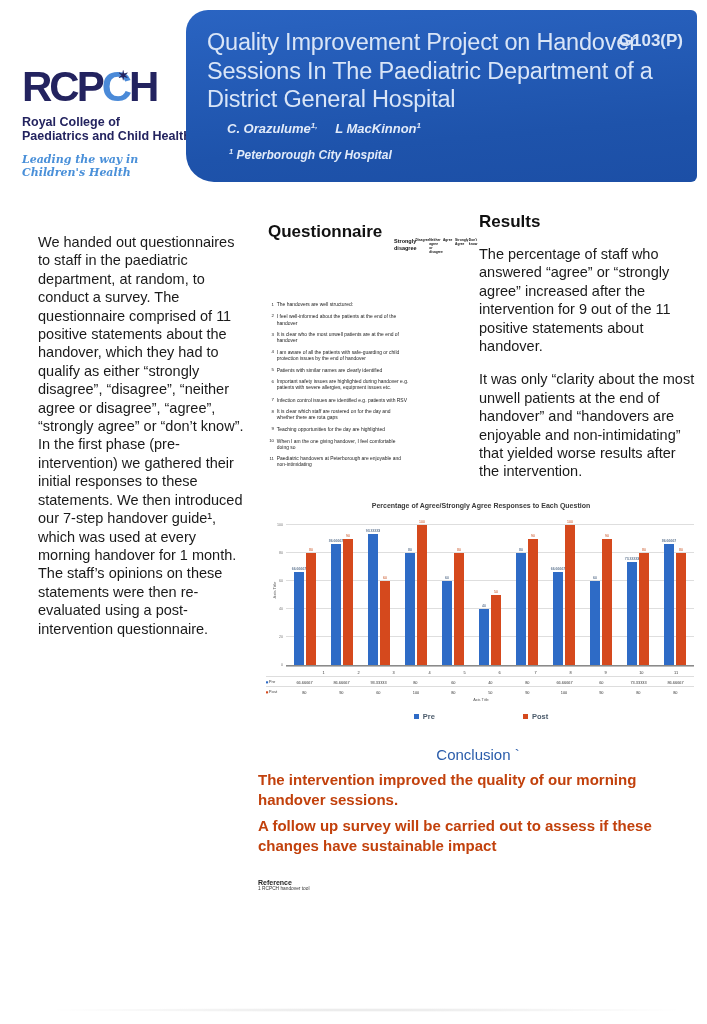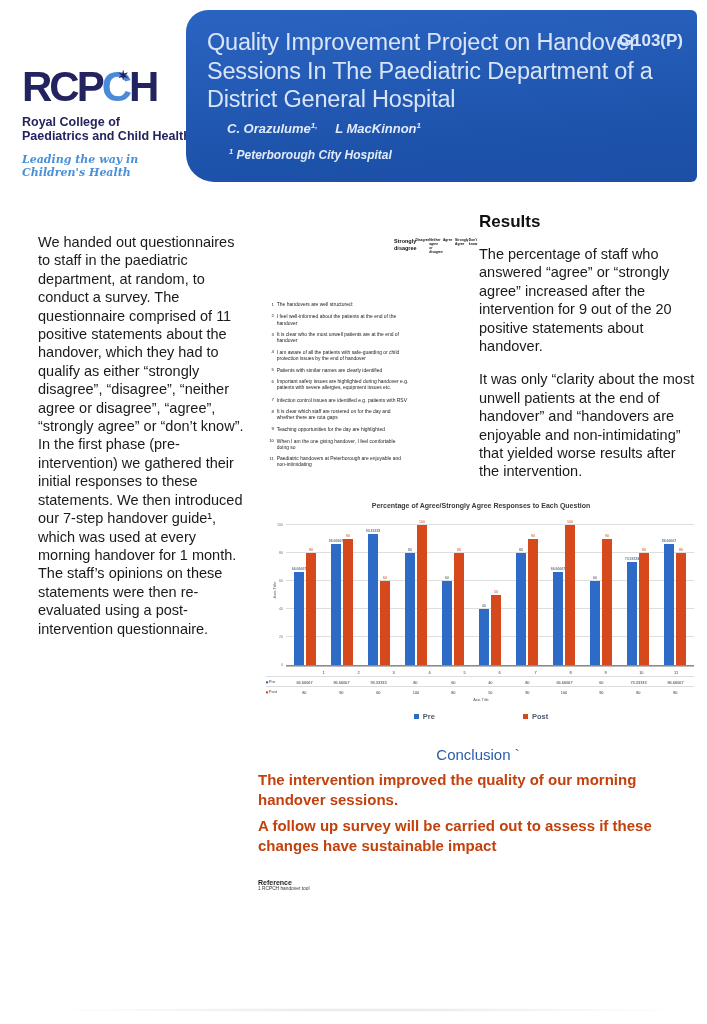--- a/index.html
+++ b/index.html
@@ -113,20 +113,21 @@
     </div>
   </div>
 
   <div class="left-col">
     <div class="method-block">
       <div class="body-text">We handed out questionnaires to staff in the paediatric department, at random, to conduct a survey. The questionnaire comprised of 11 positive statements about the handover, which they had to qualify as either “strongly disagree”, “disagree”, “neither agree or disagree”, “agree”, “strongly agree” or “don’t know”.  In the first phase (pre-intervention) we gathered their initial responses to these statements. We then introduced our 7-step handover guide¹, which was used at every morning handover for 1 month. The staff’s opinions on these statements were then re-evaluated using a post-intervention questionnaire.</div>
     </div>
   </div>
 
   <div class="quest">
+    <div class="col-heading">Questionnaire</div>
     <div class="q-options">
         <div class="q-opt q-opt-first">Strongly disagree</div>
         <div class="q-opt">Disagree</div>
         <div class="q-opt">Neither agree or disagree</div>
         <div class="q-opt">Agree</div>
         <div class="q-opt">Strongly Agree</div>
         <div class="q-opt">Don't know</div>
       </div>
     <div class="q-items">
         <div class="q-item">
@@ -171,21 +172,21 @@
         </div>
         <div class="q-item">
           <span class="q-num">11</span>
           <span class="q-text">Paediatric handovers at Peterborough are enjoyable and non-intimidating</span>
         </div>
       </div>
   </div>
 
   <div class="right-col">
     <div class="col-heading">Results</div>
-    <div class="body-text">The percentage of staff who answered “agree” or “strongly agree” increased after the intervention for 9 out of the 20 positive statements about handover.</div>
+    <div class="body-text">The percentage of staff who answered “agree” or “strongly agree” increased after the intervention for 9 out of the 11 positive statements about handover.</div>
     <div class="body-text p2">It was only “clarity about the most unwell patients at the end of handover” and “handovers are enjoyable and non-intimidating” that yielded worse results after the intervention.</div>
   </div>
 
   <div class="chart">
     <div class="chart-title">Percentage of Agree/Strongly Agree Responses to Each Question</div>
     <div class="chart-plot">
       <div class="ylabel">Axis Title</div>
     <div class="ytick" style="bottom: calc(0% - 3px);">0</div>
         <div class="gridline" style="bottom: 20%;"></div>
         <div class="ytick" style="bottom: calc(20% - 3px);">20</div>

